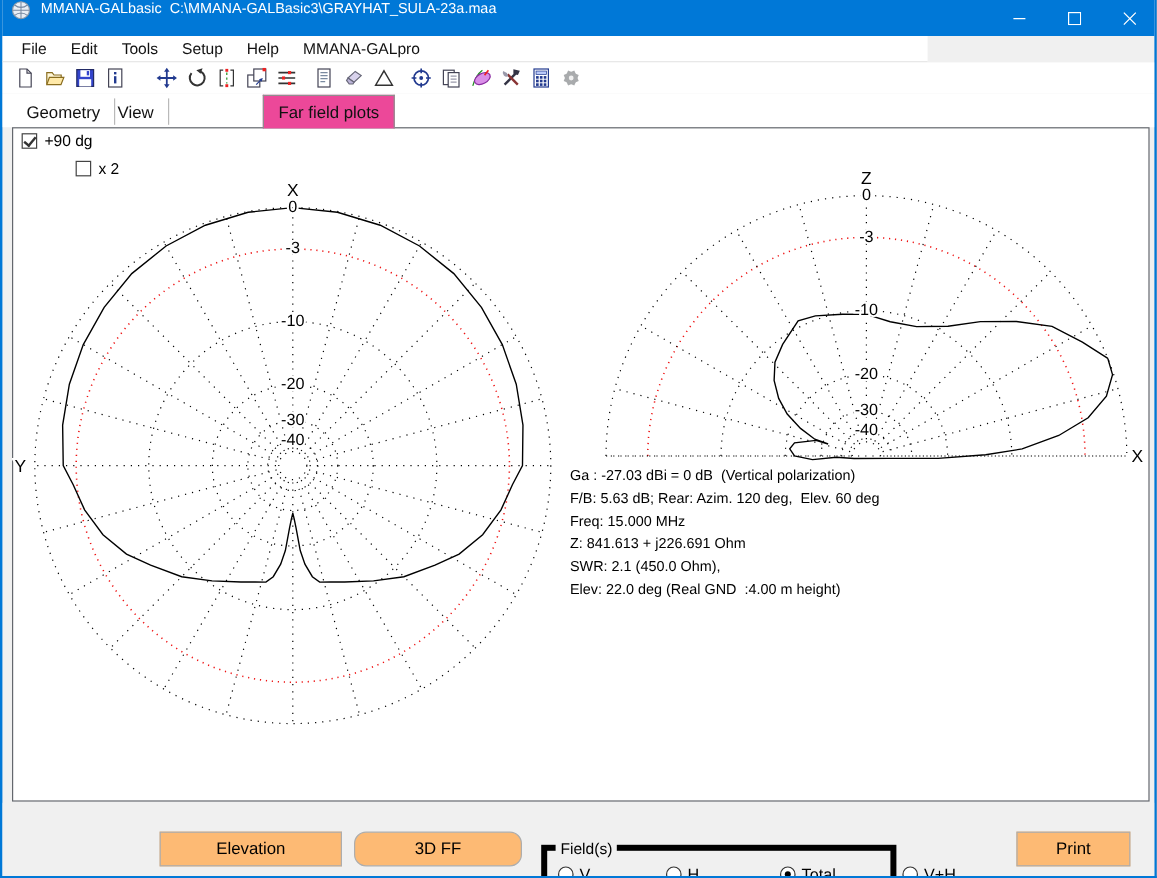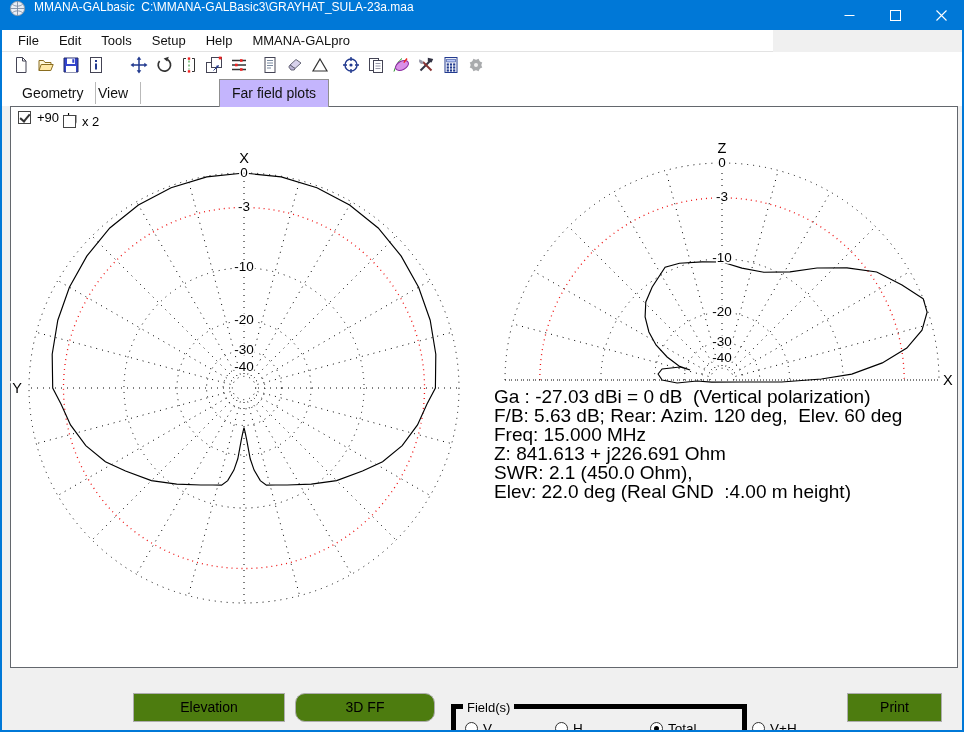--- a/index.html
+++ b/index.html
@@ -19,32 +19,32 @@
   .menubar{position:absolute;left:0;top:30px;width:771px;height:22px;background:#fff;border-bottom:1px solid #e3e3e3;display:flex;align-items:center;padding-left:6px;}
   .menuitem{font-size:13px;color:#111;padding:0 10px;line-height:22px;}
   
   .toolbar{position:absolute;left:0;top:52px;width:960px;height:26px;background:#fff;display:flex;align-items:center;}
   .tbgroup{display:flex;align-items:center;}
   .tbbtn{width:18px;height:18px;margin-right:7px;display:inline-block;}
   .tbbtn svg{width:18px;height:18px;display:block;}
   
   .tabbar{position:absolute;left:0;top:78px;width:960px;height:28px;background:#fff;}
   .tab{position:absolute;top:4px;height:22px;line-height:22px;font-size:14px;color:#111;padding:0 12px;border-right:1px solid #b9b9b9;}
-  .tab.active{top:1px;height:28px;line-height:26px;border:1px solid #8f8f8f;border-bottom:none;background:#c4b5fd;z-index:5;}
+  .tab.active{top:1px;height:28px;line-height:26px;border:1px solid #8f8f8f;border-bottom:none;background:#ec4899;z-index:5;}
   
   .content{position:absolute;left:8px;top:106px;width:948px;height:562px;background:#fff;border:1px solid #63676d;}
   .plots{position:absolute;left:8px;top:106px;width:948px;height:562px;}
   .checkrow{position:absolute;display:flex;align-items:center;z-index:3;}
   .checkbox{width:13px;height:13px;border:1px solid #444;background:#fff;position:relative;flex:none;}
   .checkbox.checked:after{content:"";position:absolute;left:3px;top:0px;width:4px;height:8px;border:solid #333;border-width:0 2px 2px 0;transform:rotate(40deg);}
   .checklabel{font-size:13px;color:#000000;margin-left:6px;}
-  .results{position:absolute;left:492px;top:387px;font-size:19px;line-height:19px;color:#000;white-space:pre;z-index:3;}
+  .results{position:absolute;left:473px;top:387px;font-size:12px;line-height:19px;color:#000;white-space:pre;z-index:3;}
   
   .footer{position:absolute;left:0;top:669px;width:960px;height:61px;background:#f0f0f0;}
-  .pushbtn{position:absolute;height:29px;background:#4d7c0f;border:1px solid #adadad;font-size:14px;color:#000;text-align:center;line-height:27px;}
+  .pushbtn{position:absolute;height:29px;background:#fdba74;border:1px solid #adadad;font-size:14px;color:#000;text-align:center;line-height:27px;}
   .fieldset{position:absolute;left:449px;top:15px;width:296px;height:42px;border:5px solid #000000;margin-top:20px;}
   .fieldset .legend{position:absolute;left:7px;top:-9px;background:#f0f0f0;padding:0 4px;font-size:13px;color:#000;}
   .radio{position:absolute;top:12px;display:flex;align-items:center;}
   .radiodot{width:13px;height:13px;border-radius:50%;border:1px solid #333;background:#fff;position:relative;flex:none;}
   .radiodot.sel:after{content:"";position:absolute;left:3px;top:3px;width:5px;height:5px;border-radius:50%;background:#000;}
   .radiolabel{font-size:13.5px;margin-left:5px;color:#000;}
   text{font-family:"Liberation Sans","DejaVu Sans",sans-serif;}
 </style>
 </head>
 <body>
@@ -237,21 +237,21 @@
       <span class="tab" style="left: 142px; margin-top: 22px;">Calculate</span>
       <span class="tab active" style="left: 217px;">Far field plots</span>
     </div>
 
   <div class="content"></div>
 
   <div class="checkrow" style="left:16px;top:110px;">
     <span class="checkbox checked"></span>
     <span class="checklabel">+90 dg</span>
   </div>
-  <div class="checkrow" style="left:16px;top:114px;padding-left:45px;">
+  <div class="checkrow" style="left:16px;top:133px;padding-left:45px;">
     <span class="checkbox"></span>
     <span class="checklabel">x 2</span>
   </div>
 
   <svg class="plots" id="plots-svg" viewBox="0 0 948 562">
       <g>
         <circle cx="234" cy="282" r="215" fill="none" stroke="#000000" stroke-width="1" stroke-dasharray="1 5"></circle>
         <circle cx="234" cy="282" r="180.5192289619031" fill="none" stroke="#ee1111" stroke-width="1.3" stroke-dasharray="1 4"></circle>
         <circle cx="234" cy="282" r="120.05727815350001" fill="none" stroke="#000000" stroke-width="1" stroke-dasharray="1 5"></circle>
         <circle cx="234" cy="282" r="67.0406978494273" fill="none" stroke="#000000" stroke-width="1" stroke-dasharray="1 5"></circle>

